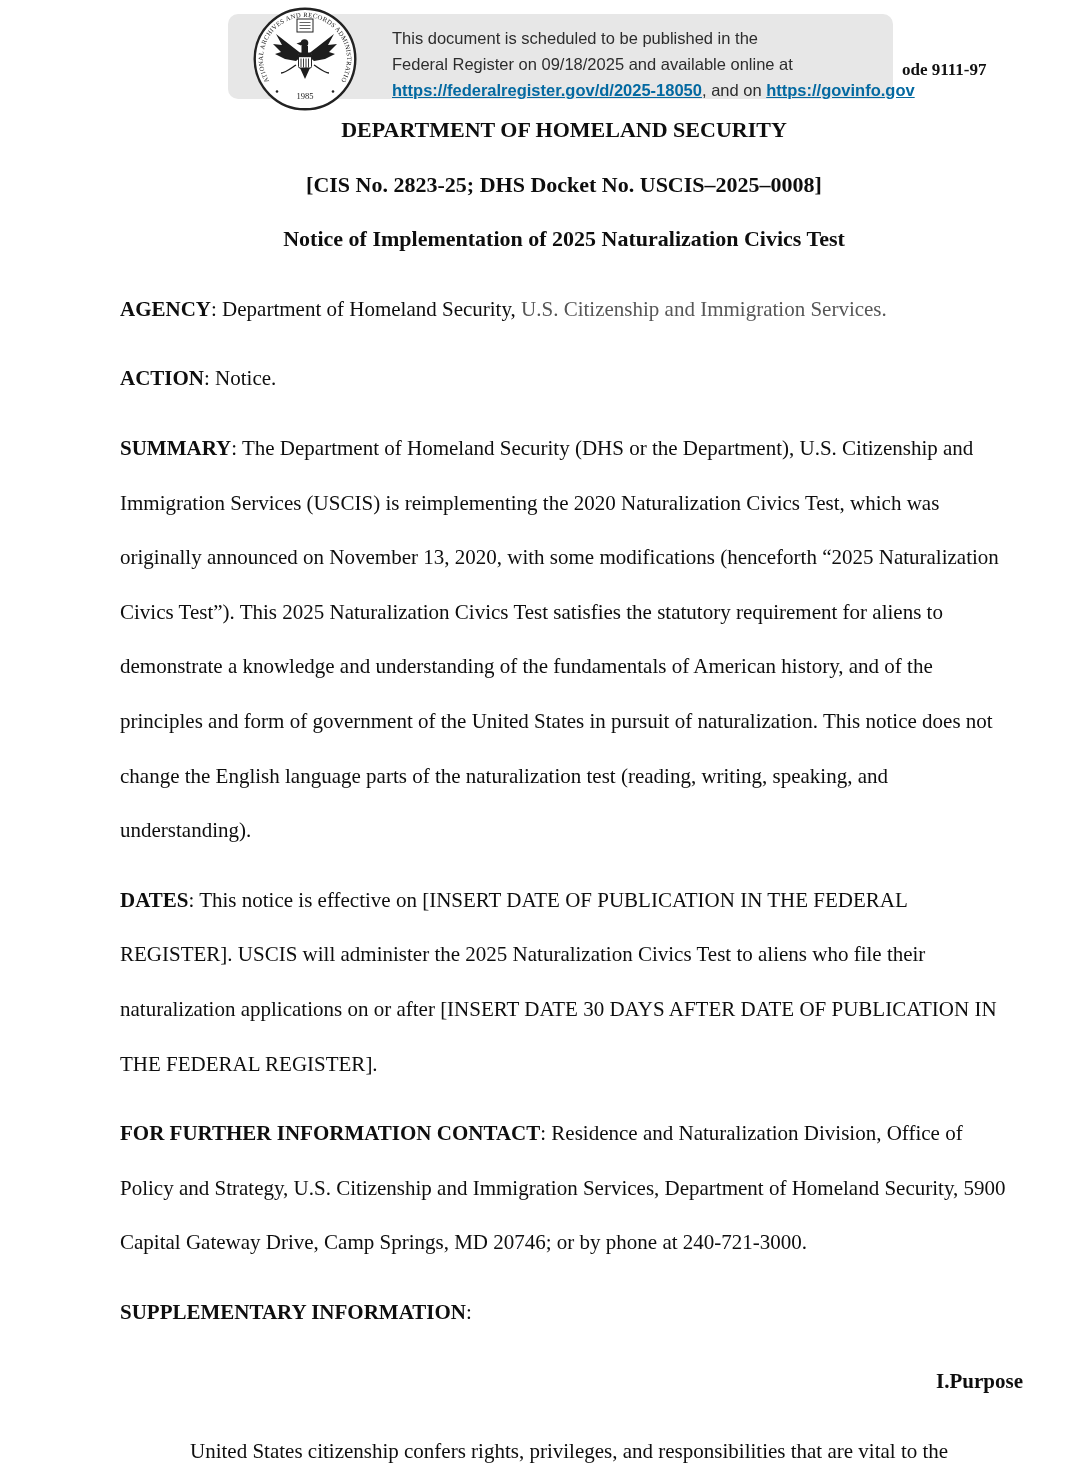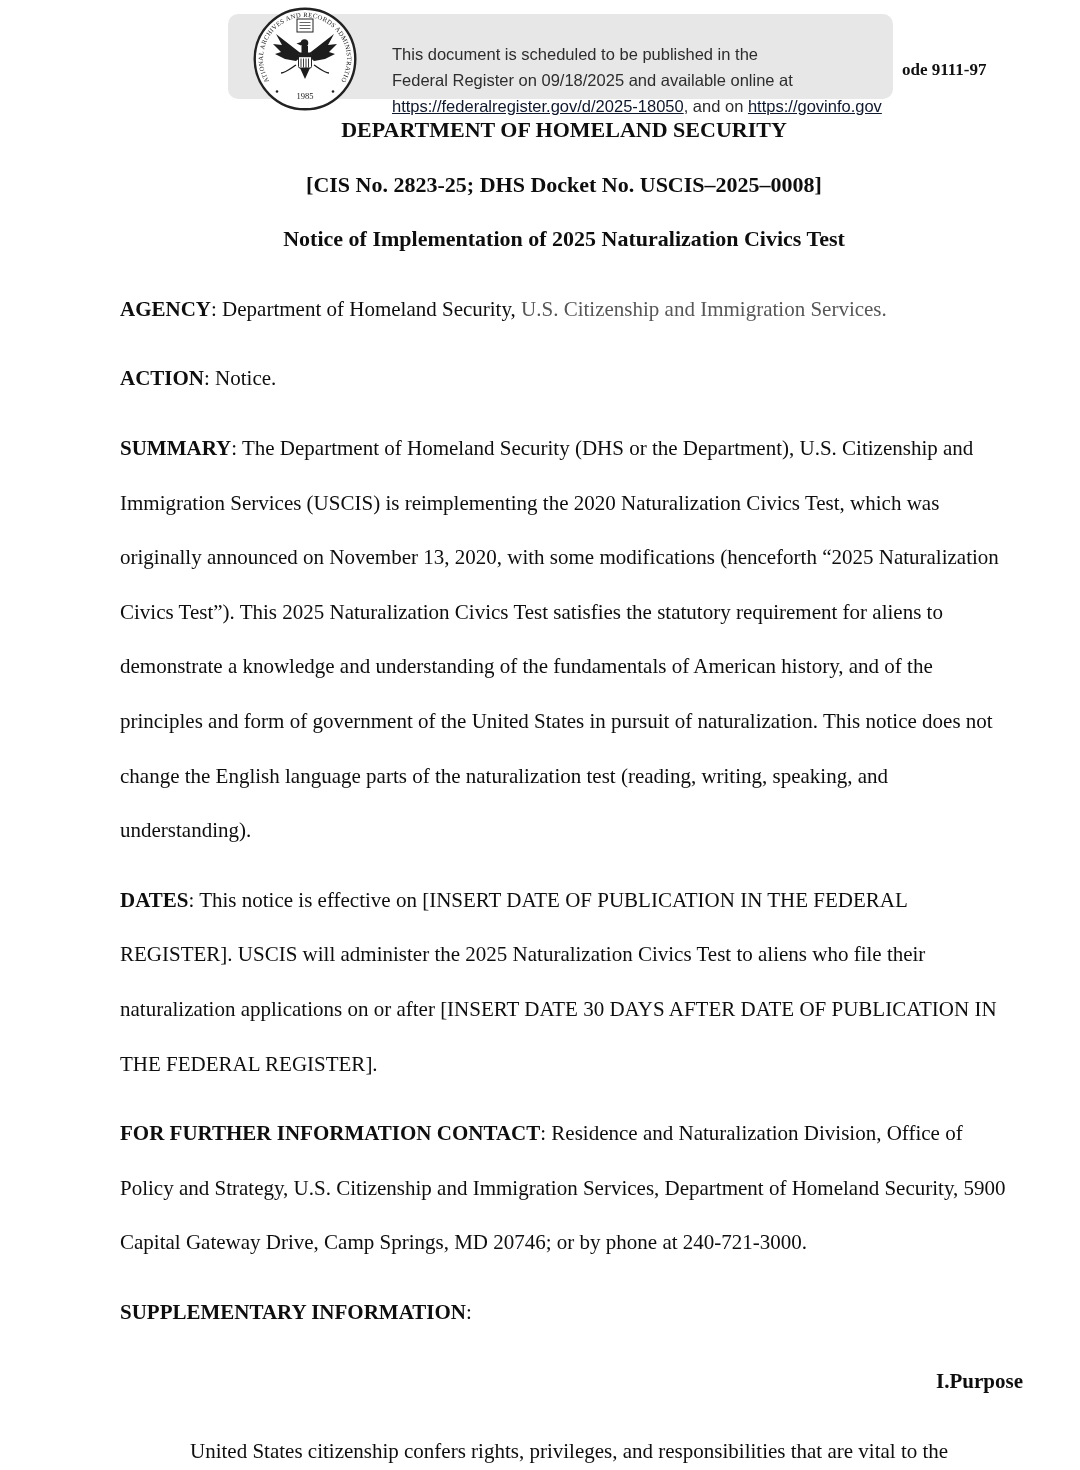--- a/index.html
+++ b/index.html
@@ -8,24 +8,24 @@
     font-family:"Liberation Serif", serif;color:#0e0e0e;overflow:hidden;
   }
   
   .banner{
     position:absolute;left:228px;top:14px;width:665px;height:85px;
     background:#e7e7e7;border-radius:10px;
   }
   .banner-text{
     position:absolute;left:164px;top:11px;
     font-family:"Liberation Sans", sans-serif;
-    font-size:16.5px;line-height:26px;color:#2d2d2d;white-space:nowrap;margin-top:16px;
+    font-size:16.5px;line-height:26px;color:#2d2d2d;white-space:nowrap;
   }
   .banner-link{
-    color:#0f172a;font-weight:normal;text-decoration:underline;cursor:pointer;
+    color:#0369a1;font-weight:bold;text-decoration:underline;cursor:pointer;
   }
   .seal{position:absolute;left:252px;top:6px;width:106px;height:106px;}
   .billing{
     position:absolute;left:902px;top:60px;
     font-size:17px;font-weight:bold;color:#111;white-space:nowrap;
   }
   
   .content{
     position:absolute;left:105px;top:103px;width:918px;
     font-size:21px;line-height:54.6px;

